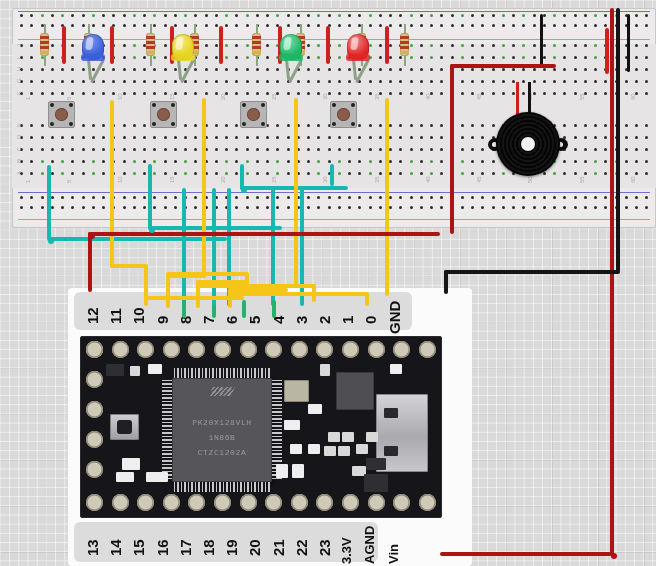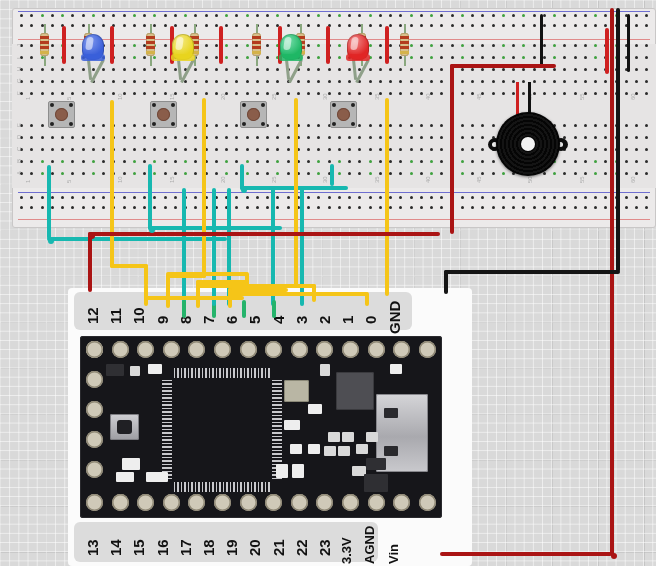--- a/index.html
+++ b/index.html
@@ -1400,20 +1400,26 @@
             <div class="i"></div>
           </div>
           <div class="pad" style="left:6px;top:95px;">
             <div class="i"></div>
           </div>
           <div class="pad" style="left:6px;top:125px;">
             <div class="i"></div>
           </div>
         </div>
 
+      <div class="mcu" style="left:92px;top:42px;width:100px;height:104px;">
+        <div class="logo"></div>
+        <div class="txt" style="top:40px;">PK20X128VLH</div>
+        <div class="txt" style="top:55px;">1N86B</div>
+        <div class="txt" style="top:70px;">CTZC1202A</div>
+      </div>
       <div class="legs" style="left:94px;top:32px;width:96px;height:10px;"></div>
       <div class="legs" style="left:94px;top:146px;width:96px;height:10px;"></div>
       <div class="legsv" style="left:82px;top:44px;width:10px;height:100px;"></div>
       <div class="legsv" style="left:192px;top:44px;width:10px;height:100px;"></div>
 
       <div class="tact" style="left:30px;top:78px;width:29px;height:26px;">
           <i></i>
         </div>
 
       <div class="xtal" style="left:204px;top:44px;width:25px;height:22px;"></div>

